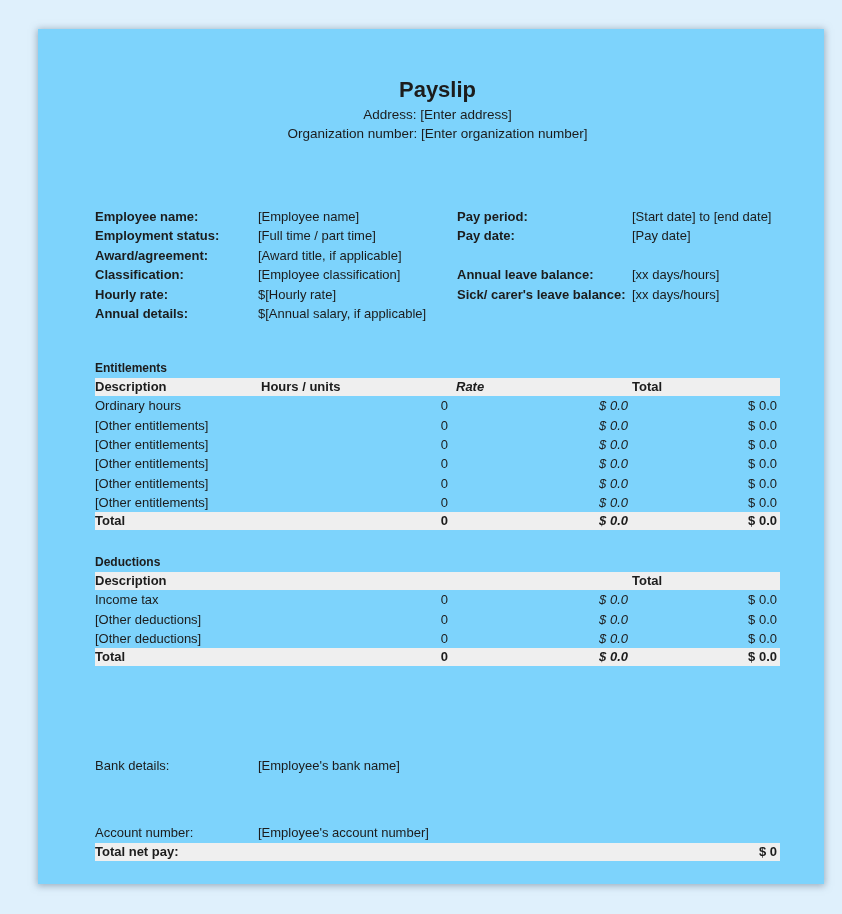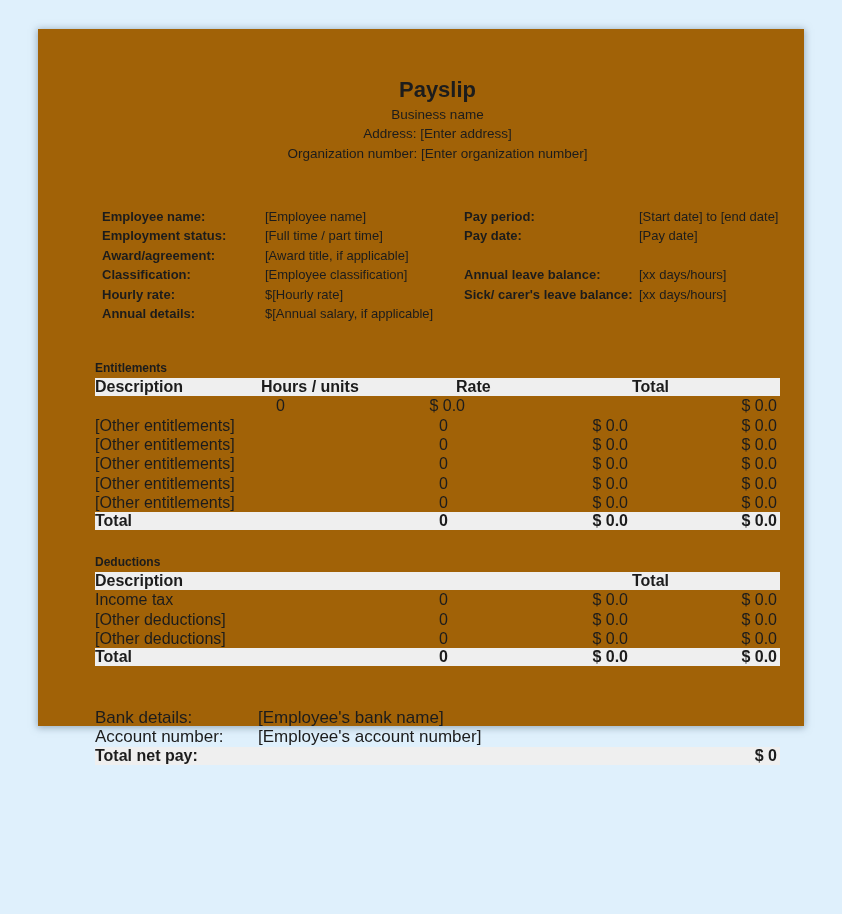--- a/index.html
+++ b/index.html
@@ -4,71 +4,71 @@
 <style>
   html,body{margin:0;padding:0;}
   body{
     width:842px;height:914px;overflow:hidden;position:relative;
     background:#dff0fc;
     font-family:"Liberation Sans","DejaVu Sans",sans-serif;
     color:#1c1c1c;
     -webkit-font-smoothing:antialiased;
   }
   .page{
-    position:absolute;left:38px;top:29px;width:766px;height:697px;
-    background:#a16207;
+    position:absolute;left:38px;top:29px;width:766px;height:855px;
+    background:#7dd3fc;
     box-shadow:0 1px 7px 1px rgba(100,122,142,0.55);
+    padding-left:20px;
   }
   .content{position:absolute;left:57px;top:0;width:685px;height:855px;}
 
   
   .doc-header{position:absolute;top:45px;left:0;width:685px;text-align:center;}
   .doc-title{font-size:22px;font-weight:bold;line-height:31px;}
   .doc-sub{font-size:13.5px;line-height:19.4px;}
 
   
-  .details{position:absolute;top:178px;left:7px;width:685px;}
+  .details{position:absolute;top:178px;left:0;width:685px;}
   .drow{position:relative;height:19.4px;line-height:19.4px;font-size:13px;}
   .dll{position:absolute;left:0;font-weight:bold;white-space:nowrap;}
   .dlv{position:absolute;left:163px;white-space:nowrap;}
   .drl{position:absolute;left:362px;font-weight:bold;white-space:nowrap;}
   .drv{position:absolute;left:537px;white-space:nowrap;}
 
   
   .section{position:absolute;left:0;width:685px;}
   .sec-title{font-size:12px;font-weight:bold;line-height:19.3px;}
-  .t-row{display:flex;height:19.33px;line-height:19.33px;font-size:16px;}
+  .t-row{display:flex;height:19.33px;line-height:19.33px;font-size:13px;}
   .t-row.band{height:18px;line-height:18px;background:#efefef;}
   .t-row.bold{font-weight:bold;}
   .c-desc{width:163px;white-space:nowrap;overflow:hidden;}
   .c-hours{width:194px;text-align:right;padding-right:4px;box-sizing:border-box;}
-  .c-rate{width:178px;text-align:right;padding-right:2px;box-sizing:border-box;}
+  .c-rate{width:178px;text-align:right;padding-right:2px;box-sizing:border-box;font-style:italic;}
   .c-total{flex:1;text-align:right;padding-right:3px;box-sizing:border-box;}
   .t-row.head .c-hours{text-align:left;padding-right:0;padding-left:3px;}
   .t-row.head .c-rate{text-align:left;padding-right:0;padding-left:4px;}
   .t-row.head .c-total{text-align:left;padding-right:0;padding-left:2px;}
 
   .ent{top:330px;}
   .ded{top:524px;}
   .net{top:679px;}
 
   
-  .nrow{display:flex;height:19.33px;line-height:19.33px;font-size:17px;}
+  .nrow{display:flex;height:19.33px;line-height:19.33px;font-size:13px;margin-top:48px;}
   .n-label{width:163px;white-space:nowrap;}
   .n-value{flex:1;white-space:nowrap;}
 </style>
 </head>
 <body>
 
 <div class="page">
   <div class="content">
 
     <div class="doc-header">
       <div class="doc-title">Payslip</div>
-      <div class="doc-sub">Business name</div>
       <div class="doc-sub">Address: [Enter address]</div>
       <div class="doc-sub">Organization number: [Enter organization number]</div>
     </div>
 
     <div class="details">
       <div class="drow">
         <span class="dll">Employee name:</span>
         <span class="dlv">[Employee name]</span>
         <span class="drl">Pay period:</span>
         <span class="drv">[Start date] to [end date]</span>
@@ -103,20 +103,21 @@
 
     <div class="section ent">
       <div class="sec-title">Entitlements</div>
       <div class="t-row band head">
         <span class="c-desc" style="font-weight:bold;">Description</span>
         <span class="c-hours" style="font-weight:bold;">Hours / units</span>
         <span class="c-rate" style="font-weight:bold;">Rate</span>
         <span class="c-total" style="font-weight:bold;">Total</span>
       </div>
       <div class="t-row">
+        <span class="c-desc">Ordinary hours</span>
         <span class="c-hours">0</span>
         <span class="c-rate">$ 0.0</span>
         <span class="c-total">$ 0.0</span>
       </div>
       <div class="t-row">
         <span class="c-desc">[Other entitlements]</span>
         <span class="c-hours">0</span>
         <span class="c-rate">$ 0.0</span>
         <span class="c-total">$ 0.0</span>
       </div>

